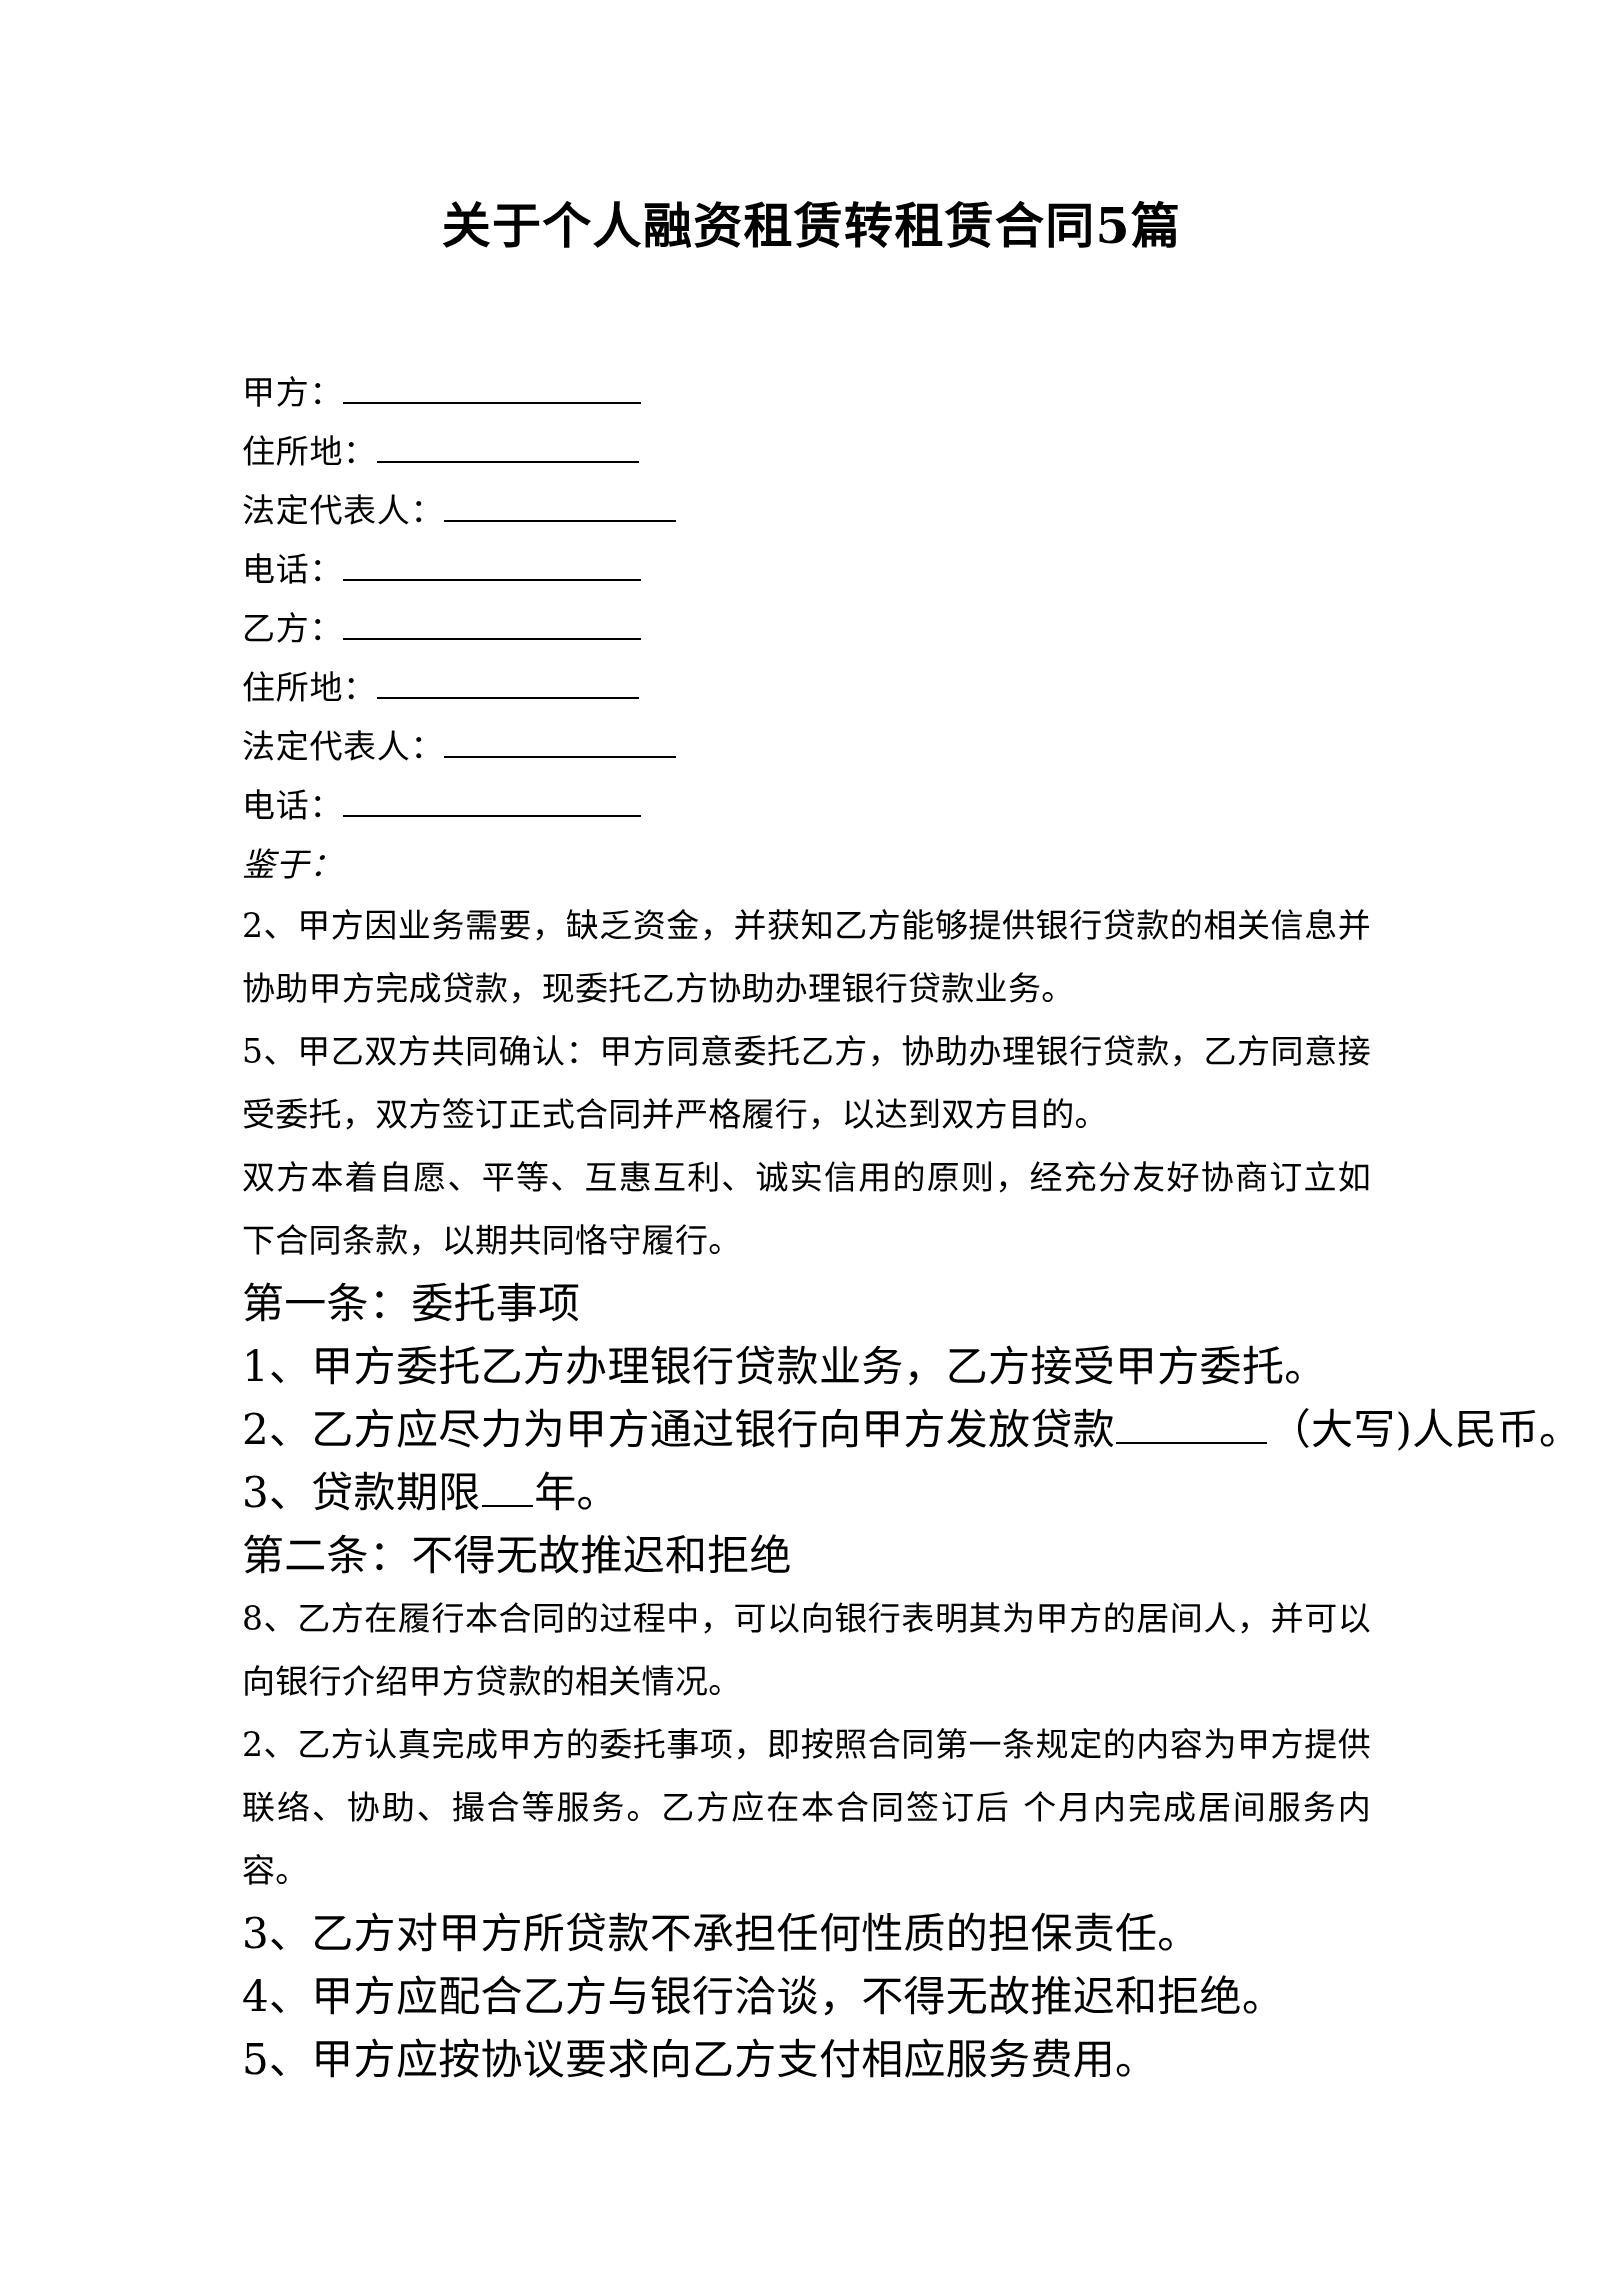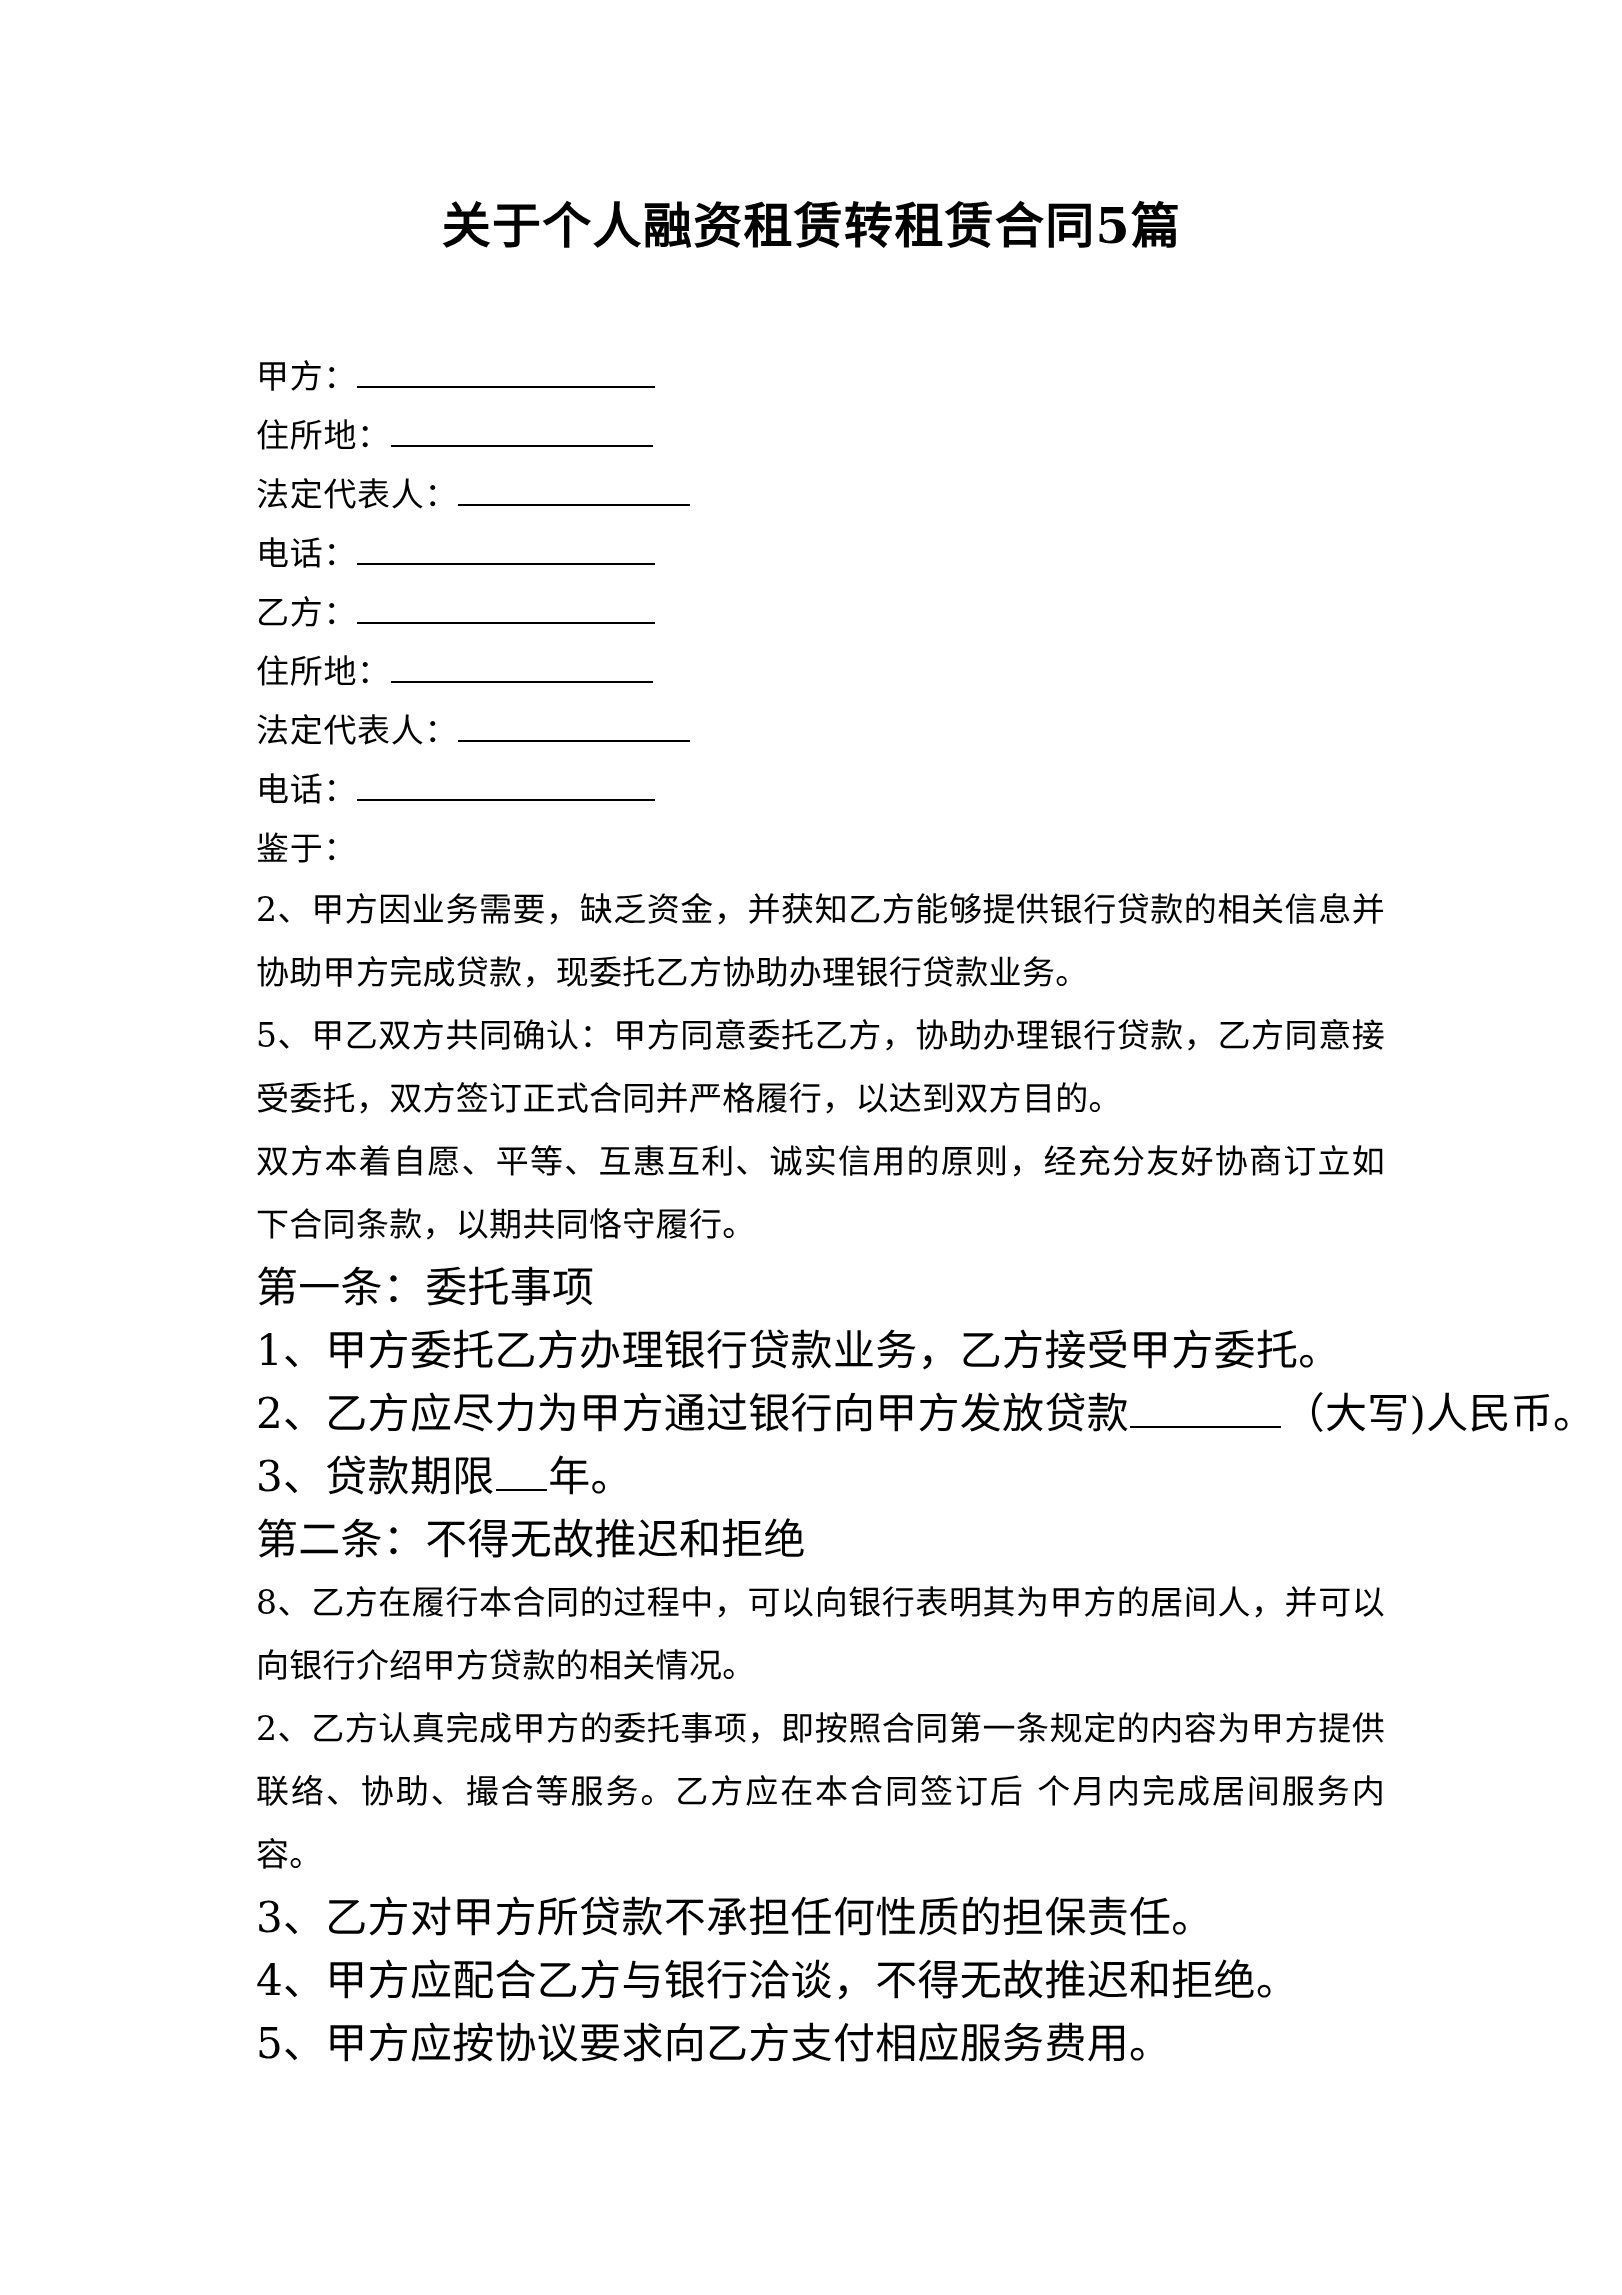--- a/index.html
+++ b/index.html
@@ -39,23 +39,22 @@
     font-weight: 700;
     font-size: 49px;
     line-height: 1.25;
     letter-spacing: 1.3px;
   }
 
   
   .body-block {
     position: absolute;
     left: 242px;
-    top: 347px;
+    top: 363px;
     width: 1132px;
-    margin-left: 14px;
   }
 
   
   .form-row {
     display: flex;
     align-items: baseline;
     height: 59px;
     font-size: 33px;
     line-height: 59px;
     white-space: nowrap;
@@ -74,20 +73,21 @@
   .fill-w-mid   { width: 262px; }
   .fill-w-short { width: 232px; }
 
   
   .plain-line {
     font-size: 33px;
     line-height: 59px;
     height: 59px;
     white-space: nowrap;
     letter-spacing: 0.7px;
+    font-style: italic;
   }
 
   
   .para {
     font-size: 33px;
     line-height: 63px;
     text-align: justify;
     text-justify: inter-ideograph;
     letter-spacing: 0.3px;
     margin: 0;

